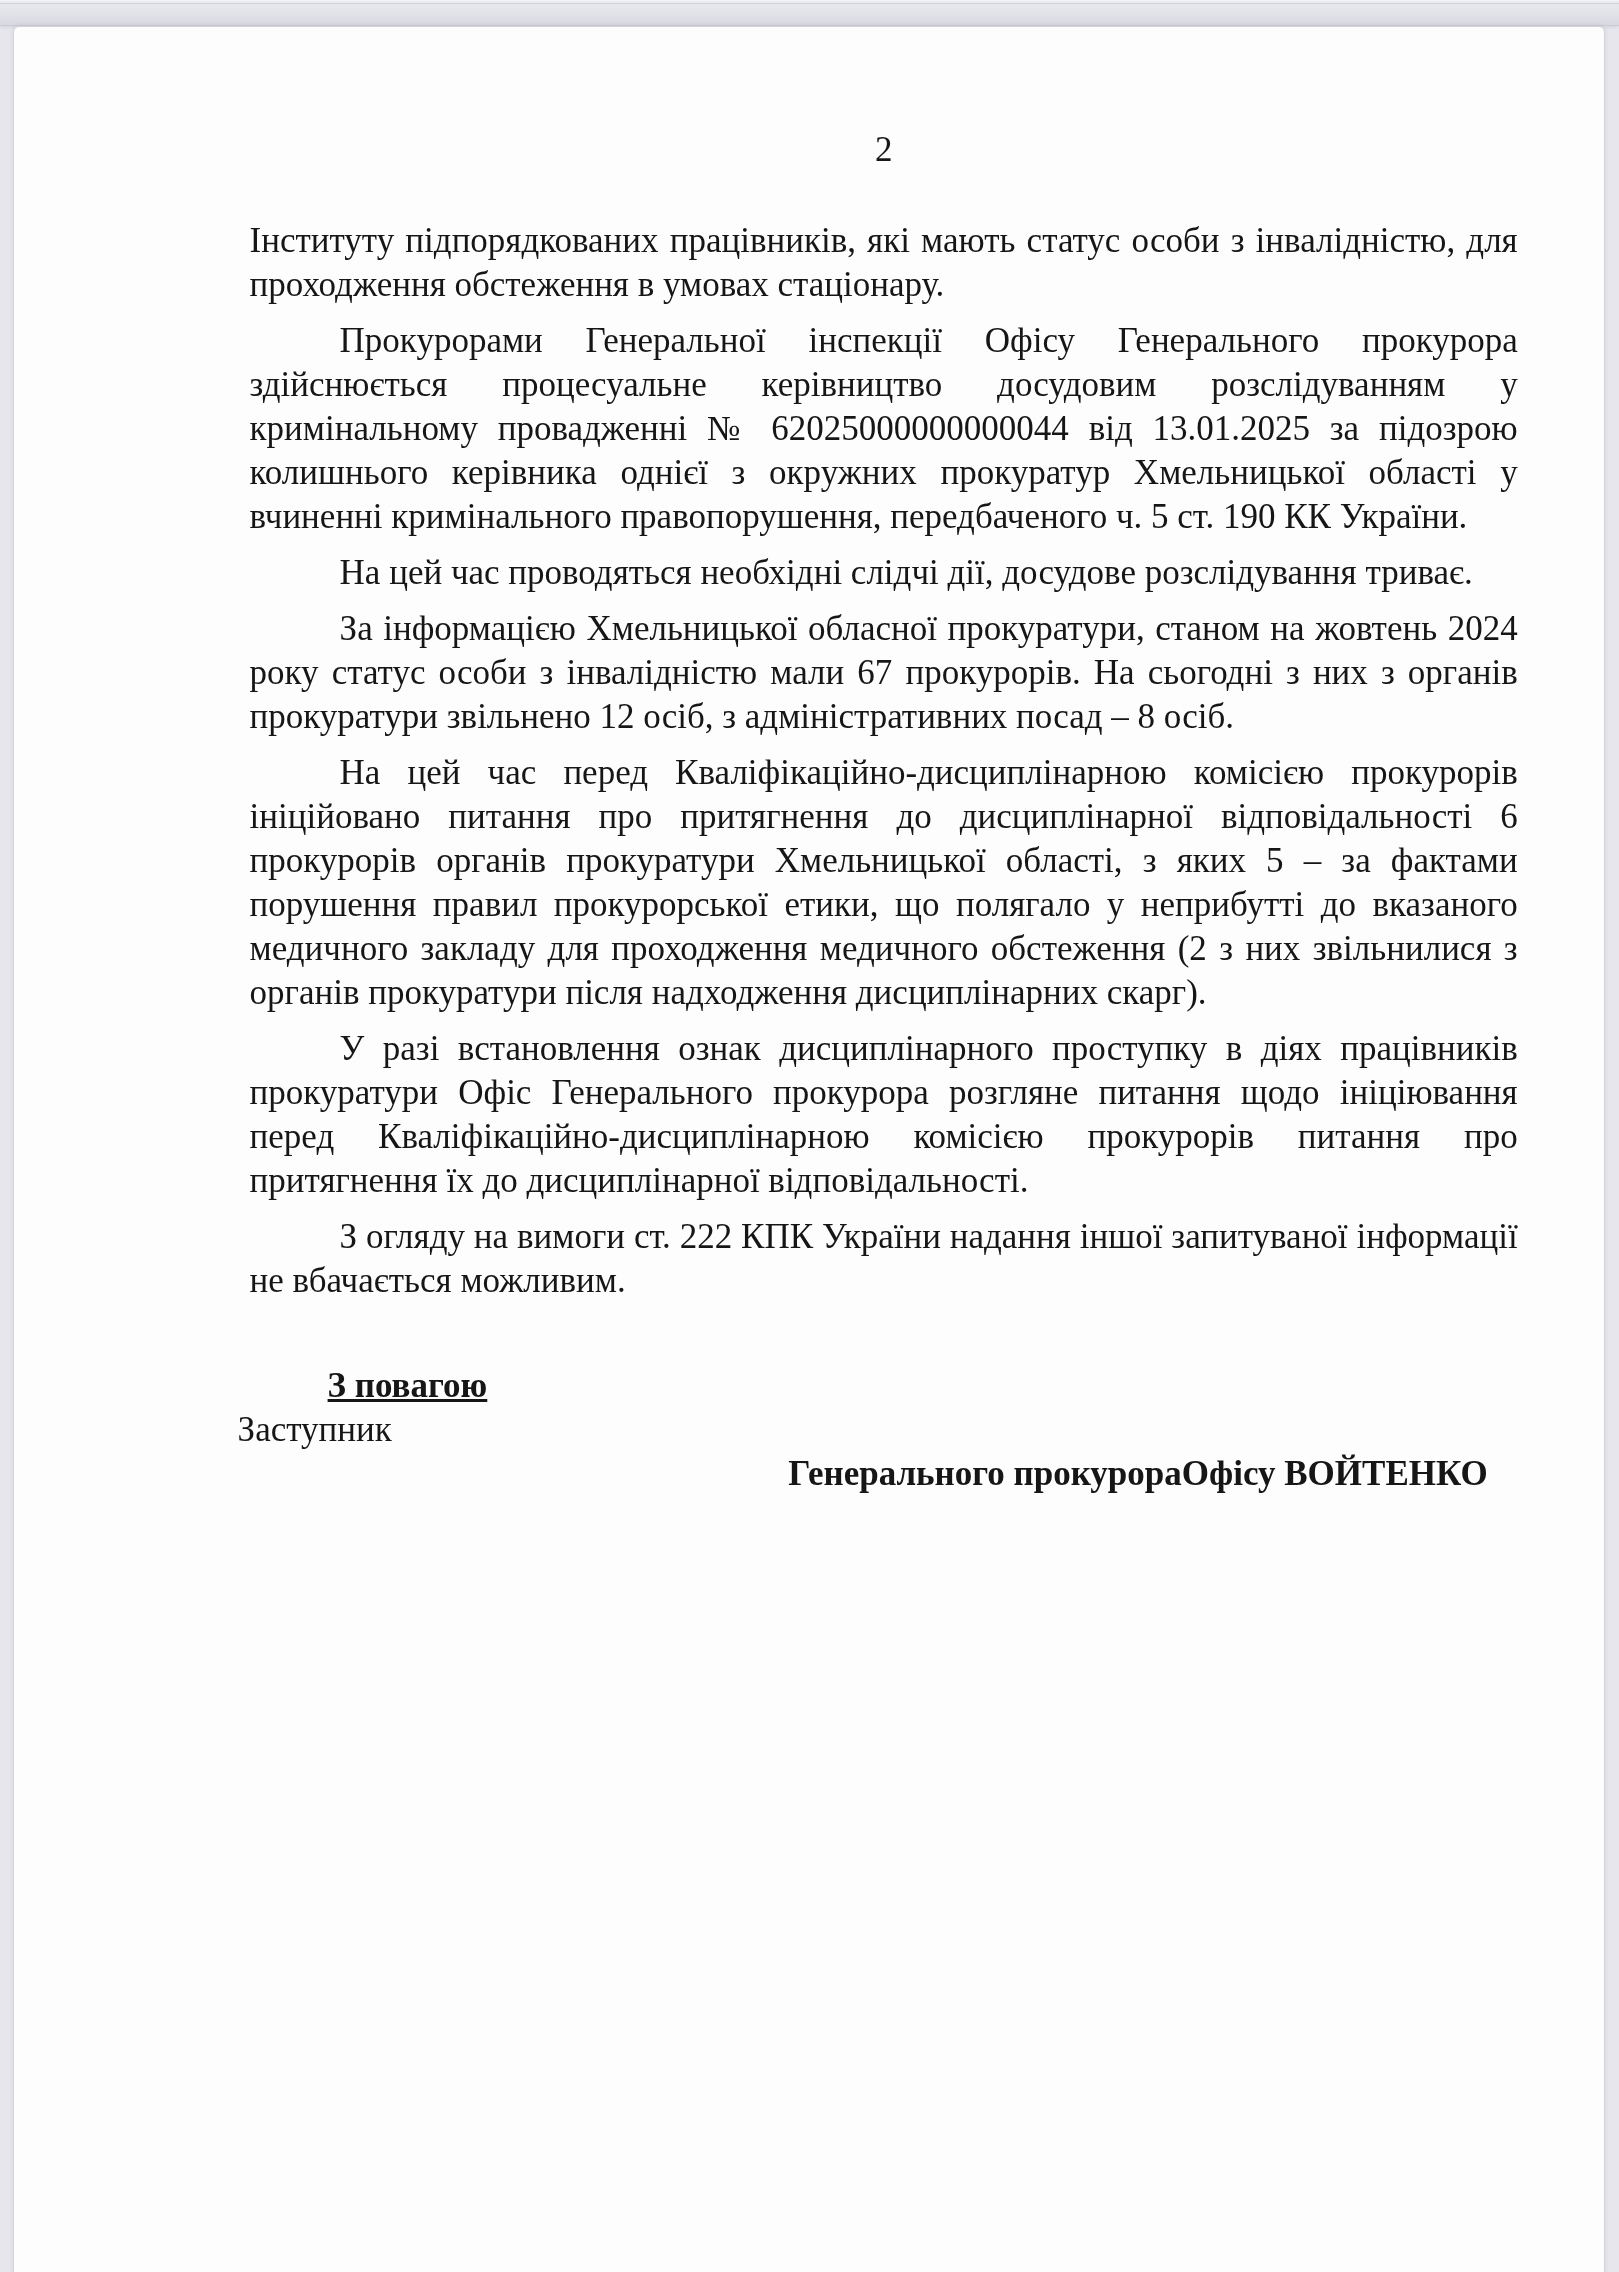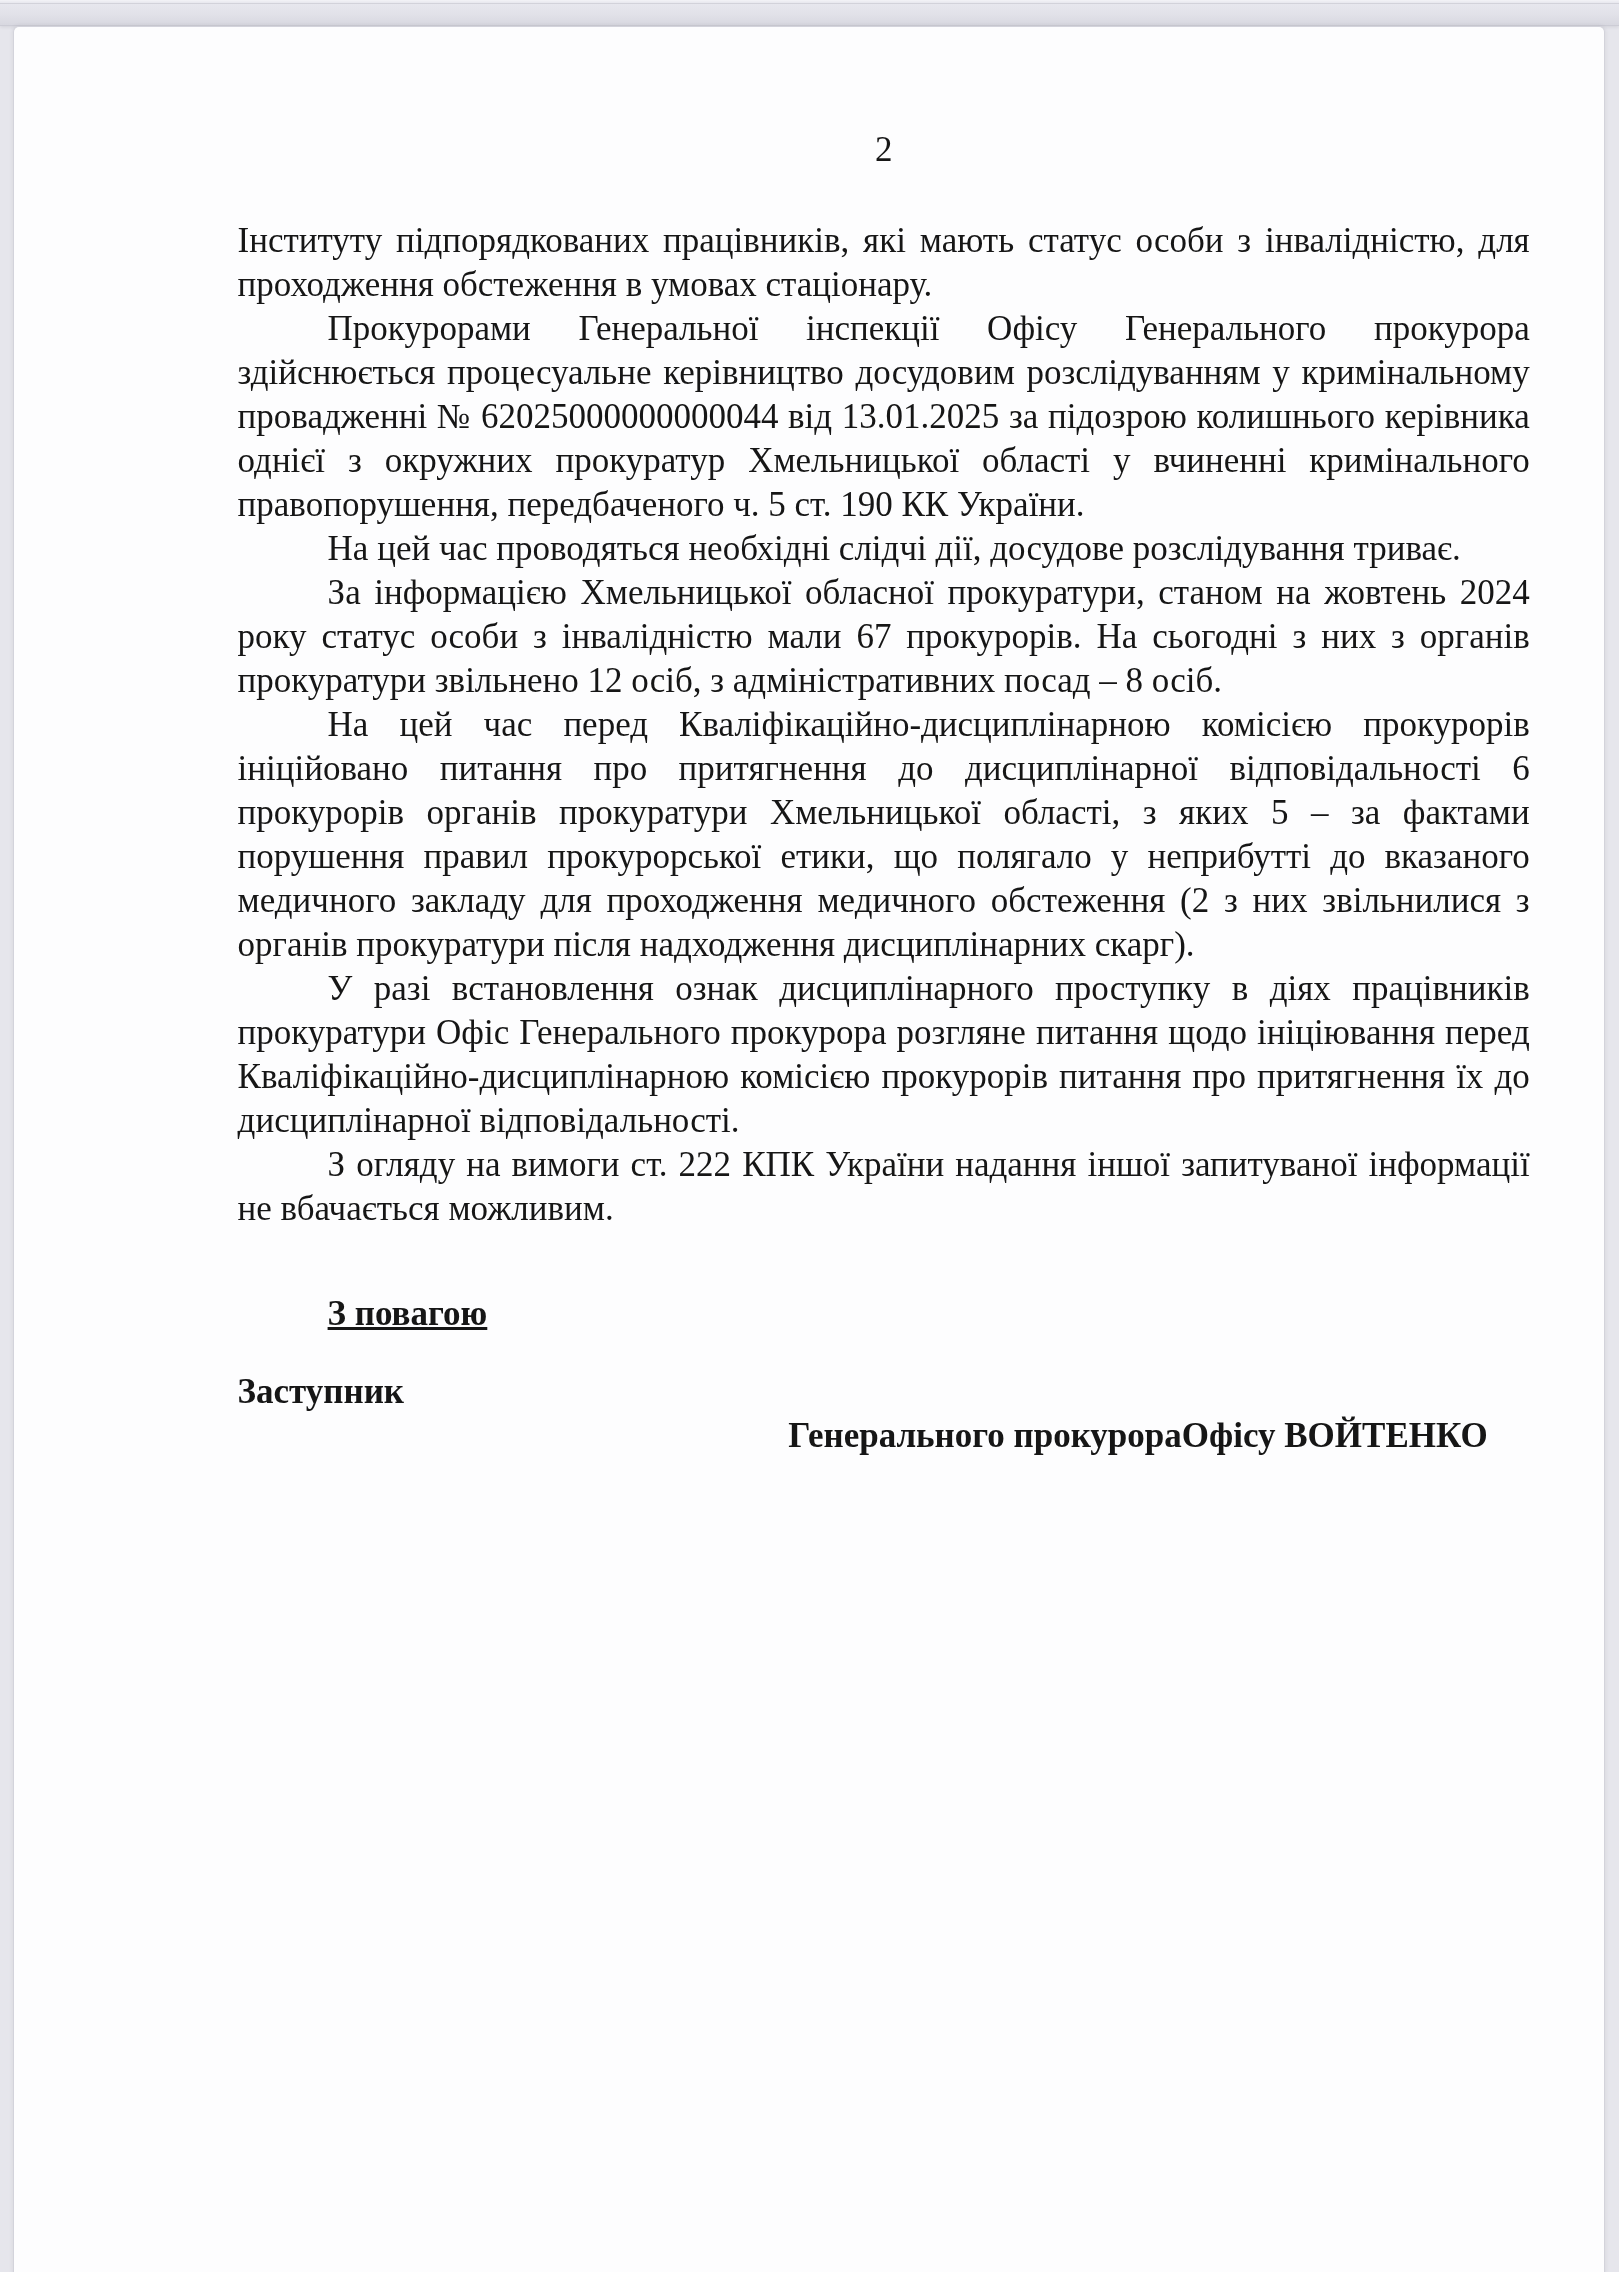--- a/index.html
+++ b/index.html
@@ -32,33 +32,32 @@
     padding: 101px 74px 0 224px;
     color: #161616;
     font-size: 35px;
     line-height: 44px;
   }
   .page-number {
     text-align: center;
     margin: 0 0 47px 0;
   }
   .para {
-    margin: 0;
+    margin: 12px;
     text-align: justify;
   }
   .para.indent { text-indent: 90px; }
   .closing {
     margin: 61px 0 0 0;
     font-weight: 700;
     text-indent: 90px;
     text-decoration: underline;
   }
   .sig-title-1 {
-    margin-top: 34px;
-    font-weight: 700;
+    font-weight: 400;
   }
   .sig-row {
     display: flex;
     justify-content: flex-end;
     align-items: baseline;
     font-weight: 700;
   }
   .sig-name { margin-right: 42px; white-space: nowrap; }
 </style>
 </head>

